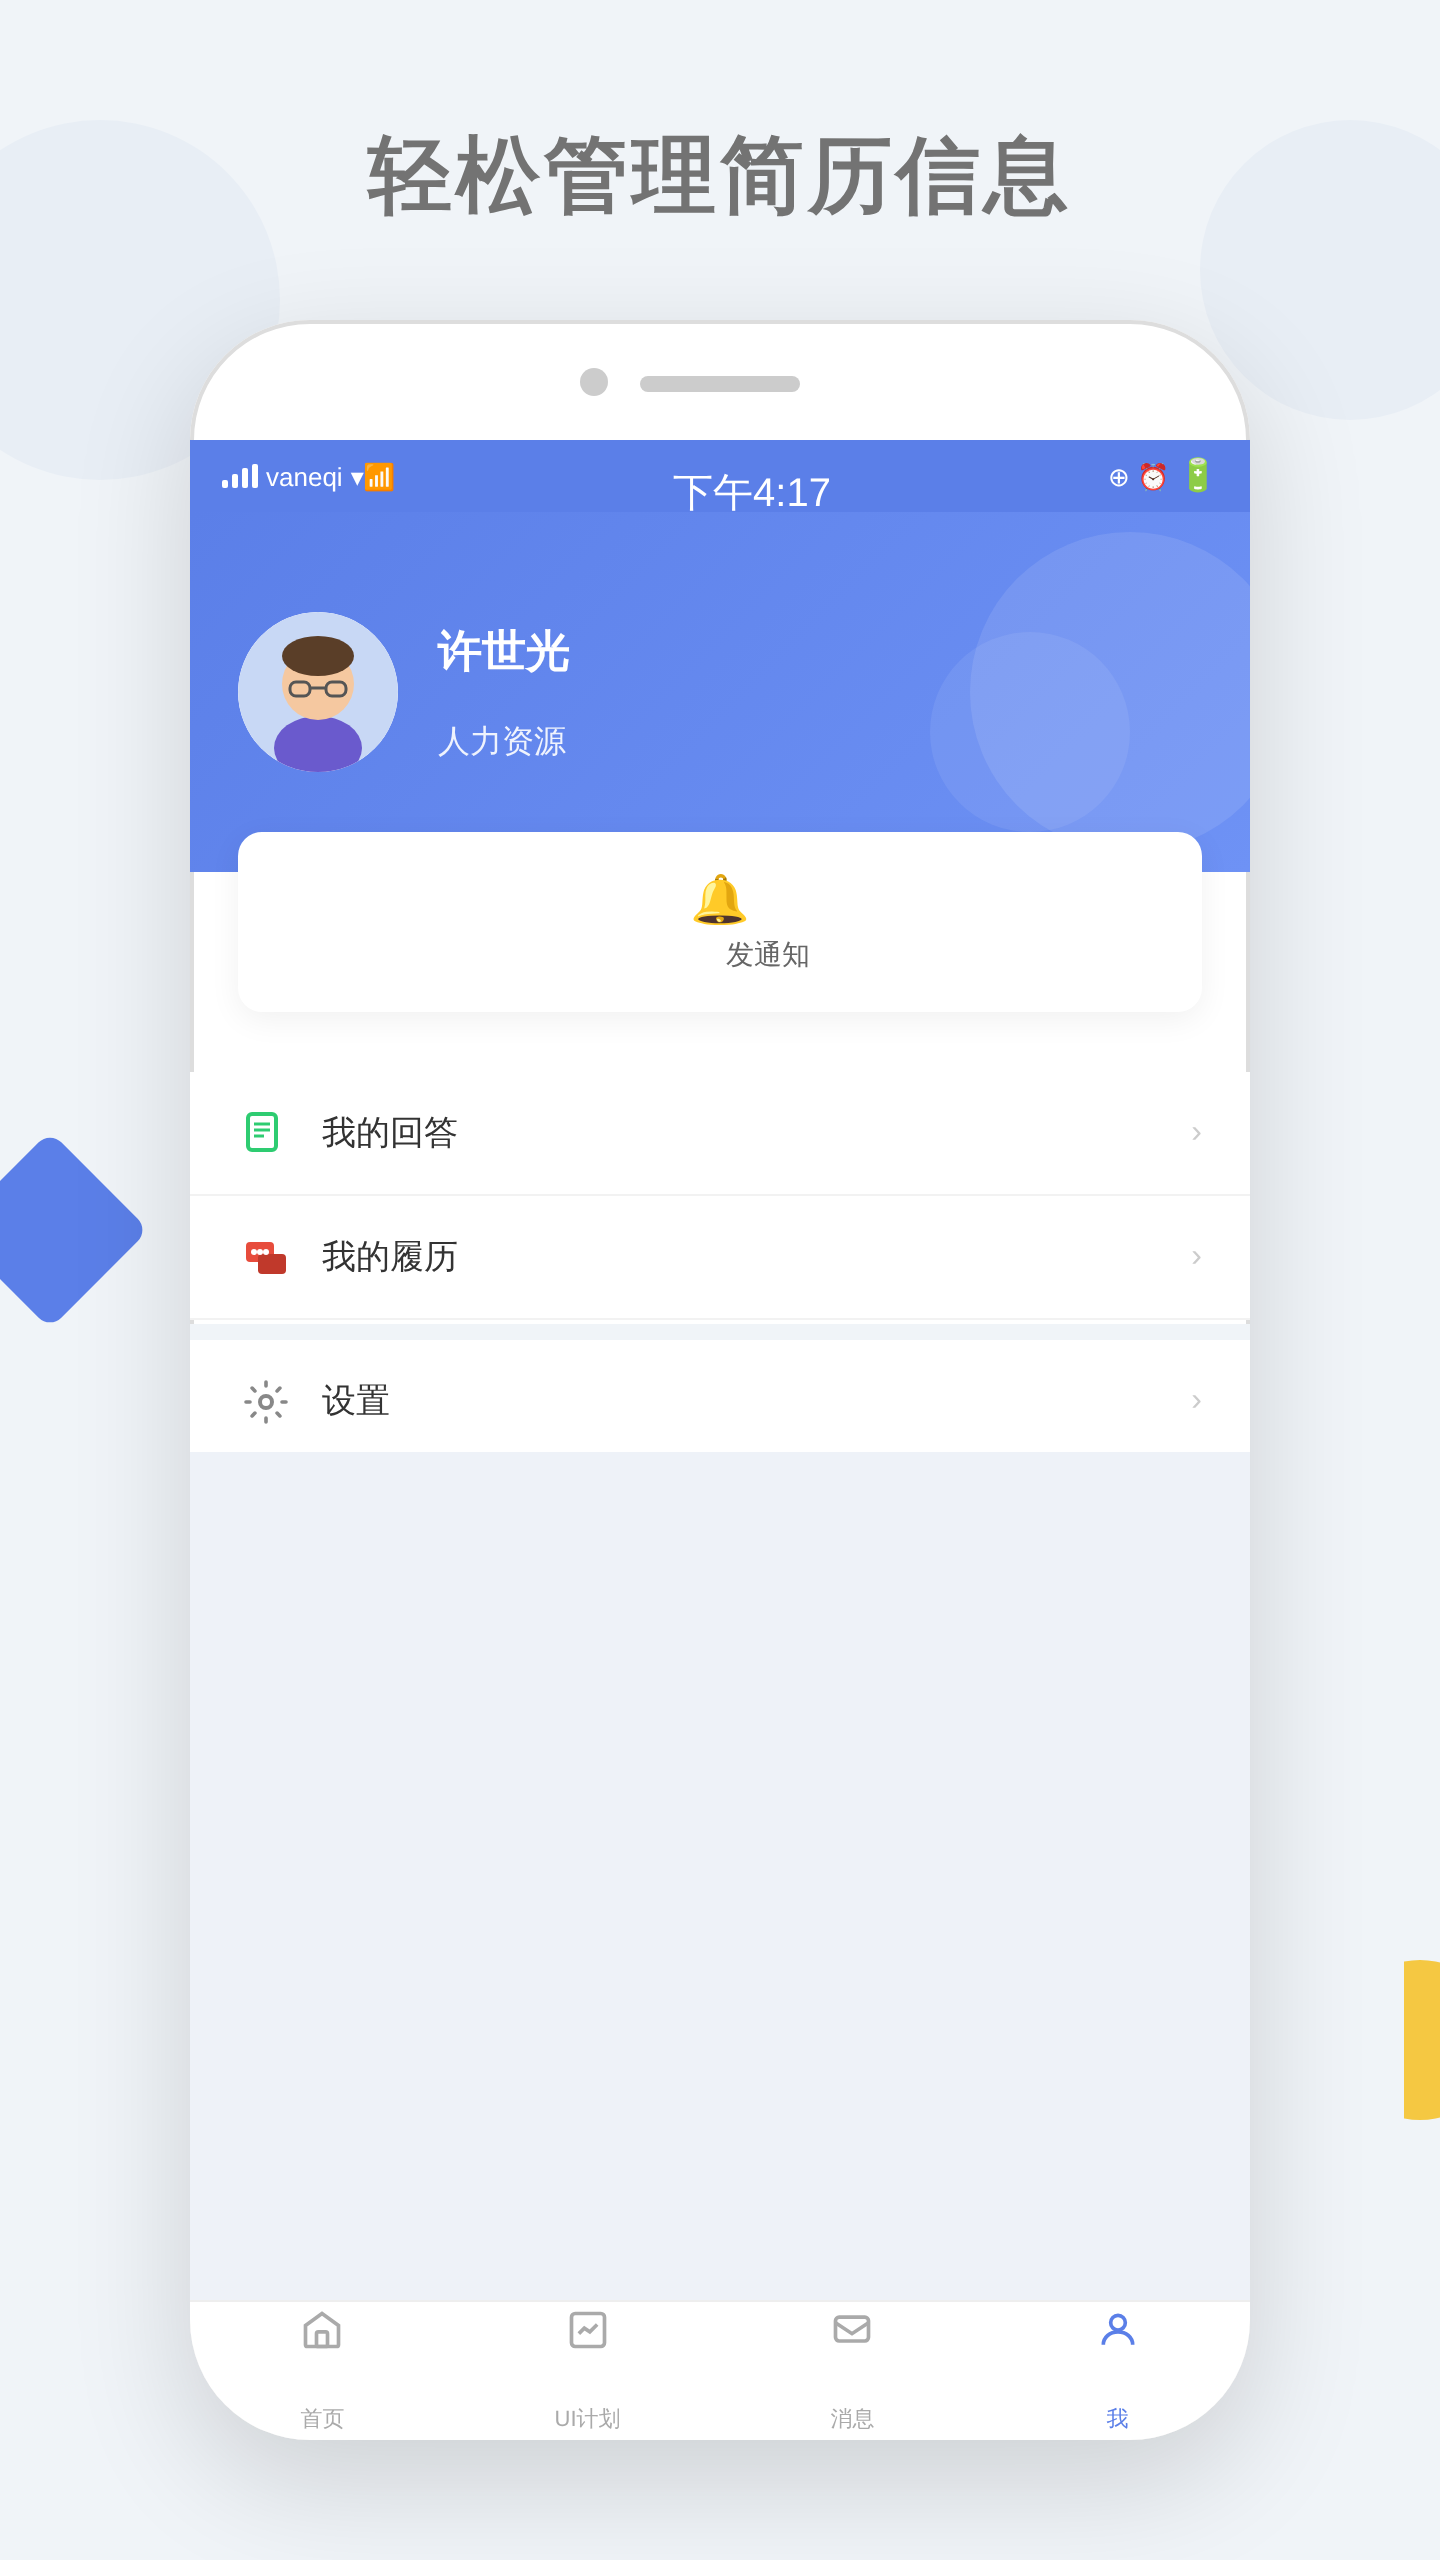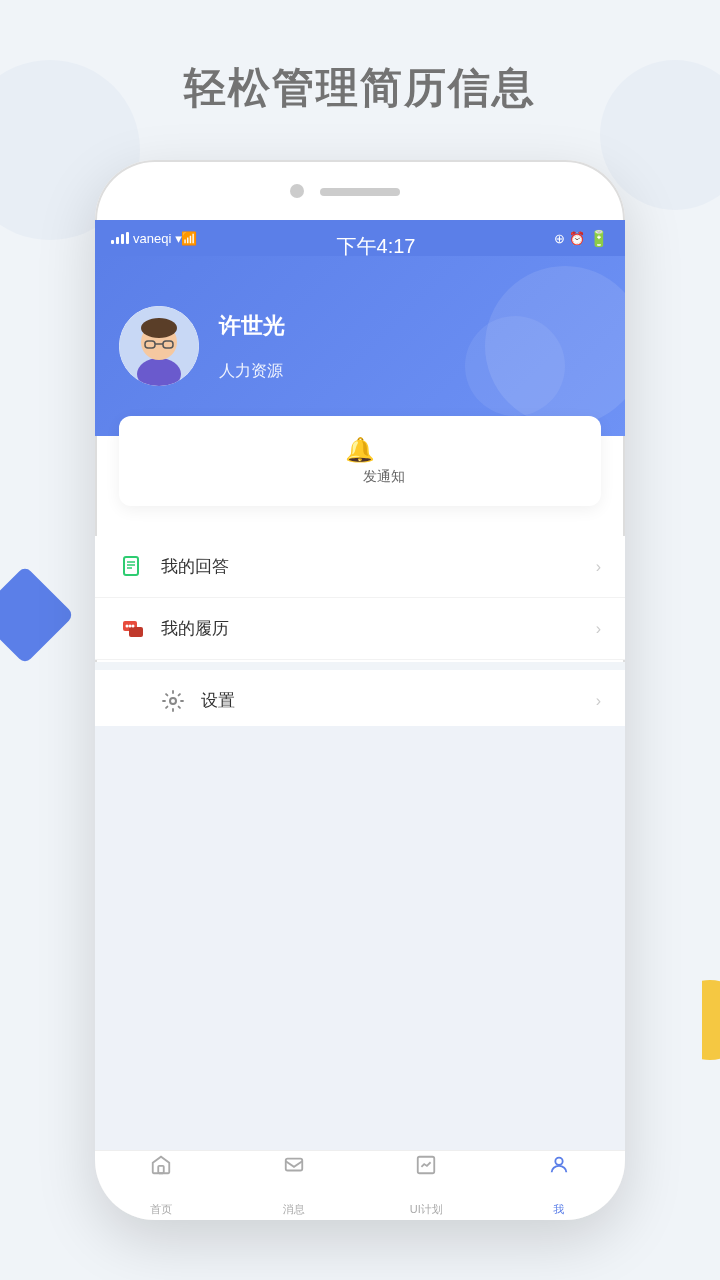--- a/index.html
+++ b/index.html
@@ -247,21 +247,20 @@
     }
 
     
     .settings-section {
       position: absolute;
       top: 502px;
       left: 0;
       right: 0;
       background: #fff;
       border-top: 8px solid #f0f4f8;
-      padding-left: 40px;
     }
 
     
     .content-area {
       position: absolute;
       top: 566px;
       left: 0;
       right: 0;
       bottom: 70px;
       background: #eef2f8;
@@ -444,35 +443,35 @@
           <path d="M3 9.5L12 3l9 6.5V20a1 1 0 01-1 1H4a1 1 0 01-1-1V9.5z"></path>
           <rect x="9" y="13" width="6" height="8" rx="1" stroke="#aaa" fill="none"></rect>
         </svg>
       </span>
       <span class="nav-label">首页</span>
     </div>
 
     <div class="nav-item">
       <span class="nav-icon">
         <svg width="22" height="22" viewBox="0 0 24 24" fill="none" stroke="#aaa" stroke-width="2">
-          <rect x="3" y="5" width="18" height="13" rx="2"></rect>
-          <path d="M3 8l9 6 9-6"></path>
+          <rect x="3" y="3" width="18" height="18" rx="2"></rect>
+          <polyline points="7,14 10,11 13,13 17,9"></polyline>
         </svg>
       </span>
-      <span class="nav-label">消息</span>
+      <span class="nav-label">UI计划</span>
     </div>
 
     <div class="nav-item">
       <span class="nav-icon">
         <svg width="22" height="22" viewBox="0 0 24 24" fill="none" stroke="#aaa" stroke-width="2">
-          <rect x="3" y="3" width="18" height="18" rx="2"></rect>
-          <polyline points="7,14 10,11 13,13 17,9"></polyline>
+          <rect x="3" y="5" width="18" height="13" rx="2"></rect>
+          <path d="M3 8l9 6 9-6"></path>
         </svg>
       </span>
-      <span class="nav-label">UI计划</span>
+      <span class="nav-label">消息</span>
     </div>
 
     <div class="nav-item">
       <span class="nav-icon active">
         <svg width="22" height="22" viewBox="0 0 24 24" fill="none" stroke="#5b7fe8" stroke-width="2">
           <circle cx="12" cy="8" r="4"></circle>
           <path d="M4 20c0-4 3.6-7 8-7s8 3 8 7"></path>
         </svg>
       </span>
       <span class="nav-label active">我</span>

